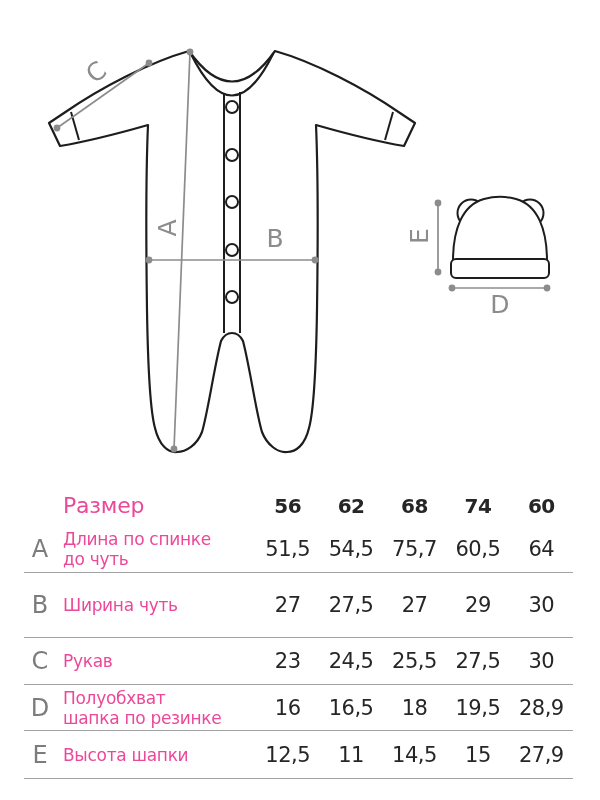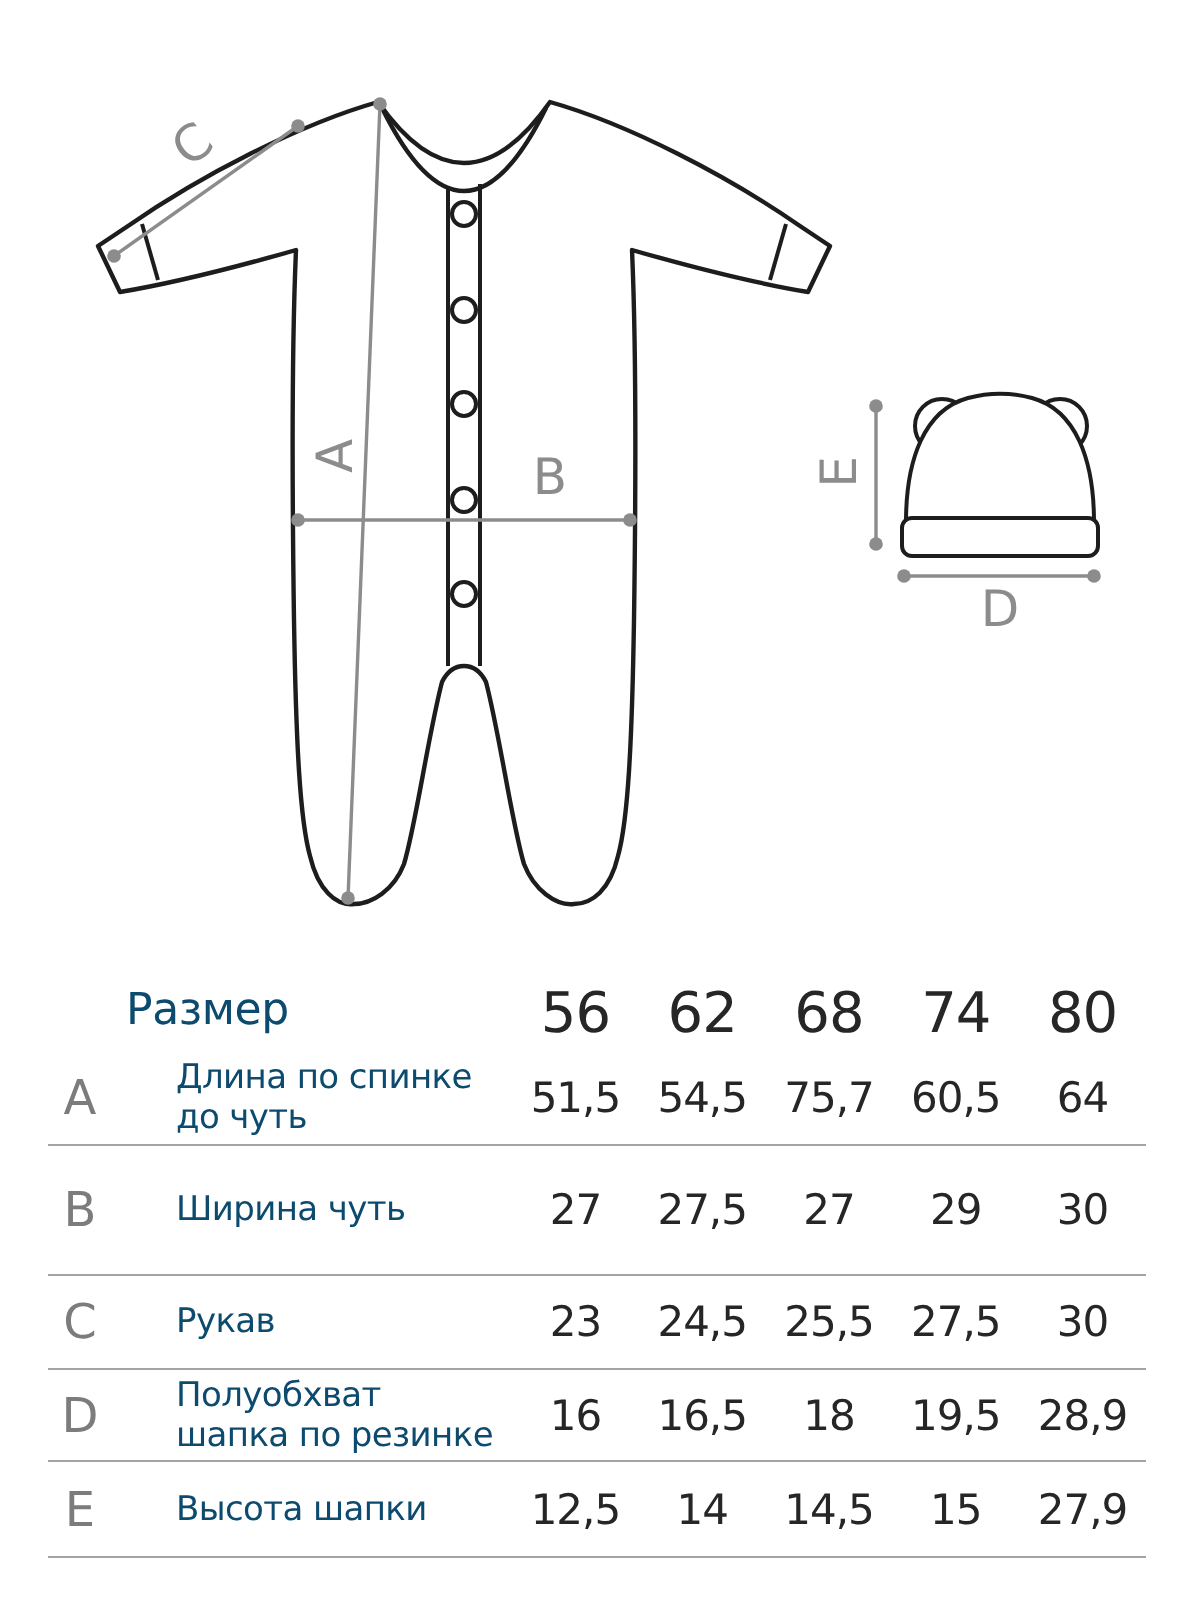--- a/index.html
+++ b/index.html
@@ -20,28 +20,28 @@
   .row-header{height:40px;}
   .row-a{height:46px;}
   .row-b{height:64px;}
   .row-c{height:46px;}
   .row-d{height:45px;}
   .row-e{height:47px;}
   .cell-letter{
     text-align:center;font-size:24px;color:#7c7c7c;letter-spacing:0;
   }
   .cell-label{
-    padding-left:7px;font-size:17px;line-height:20px;color:#0c4a6e;letter-spacing:-0.3px;
+    padding-left:7px;font-size:17px;line-height:20px;color:#ec4899;letter-spacing:-0.3px;
   }
-  .cell-label span{display:block;margin-left:25px;}
+  .cell-label span{display:block;}
   .cell-label.header-label{font-size:22px;line-height:24px;letter-spacing:-0.2px;}
   .cell-val{
     text-align:center;font-size:21px;color:#262626;letter-spacing:-0.5px;white-space:nowrap;
   }
-  .cell-val.header-val{font-size:28px;}
+  .cell-val.header-val{font-size:20px;font-weight:bold;}
 </style>
 </head>
 <body>
 
 <svg class="drawing" width="600" height="484" viewBox="0 0 600 484" xmlns="http://www.w3.org/2000/svg">
 
   <path d="M 189 51
            C 150 62, 100 88, 64 113
            L 49 123 L 60 146
            C 90 141, 120 133, 148 125
@@ -112,21 +112,21 @@
 
 <div class="size-table">
 
   <div class="t-row row-header">
     <div class="cell-letter"></div>
     <div class="cell-label header-label">Размер</div>
     <div class="cell-val header-val">56</div>
     <div class="cell-val header-val">62</div>
     <div class="cell-val header-val">68</div>
     <div class="cell-val header-val">74</div>
-    <div class="cell-val header-val">80</div>
+    <div class="cell-val header-val">60</div>
   </div>
 
   <div class="t-row row-a bordered">
     <div class="cell-letter">A</div>
     <div class="cell-label">
       <span>Длина по спинке</span>
       <span>до чуть</span>
     </div>
     <div class="cell-val">51,5</div>
     <div class="cell-val">54,5</div>
@@ -171,19 +171,19 @@
     <div class="cell-val">19,5</div>
     <div class="cell-val">28,9</div>
   </div>
 
   <div class="t-row row-e bordered">
     <div class="cell-letter">E</div>
     <div class="cell-label">
       <span>Высота шапки</span>
     </div>
     <div class="cell-val">12,5</div>
-    <div class="cell-val">14</div>
+    <div class="cell-val">11</div>
     <div class="cell-val">14,5</div>
     <div class="cell-val">15</div>
     <div class="cell-val">27,9</div>
   </div>
 
 </div>
 
 </body></html>

